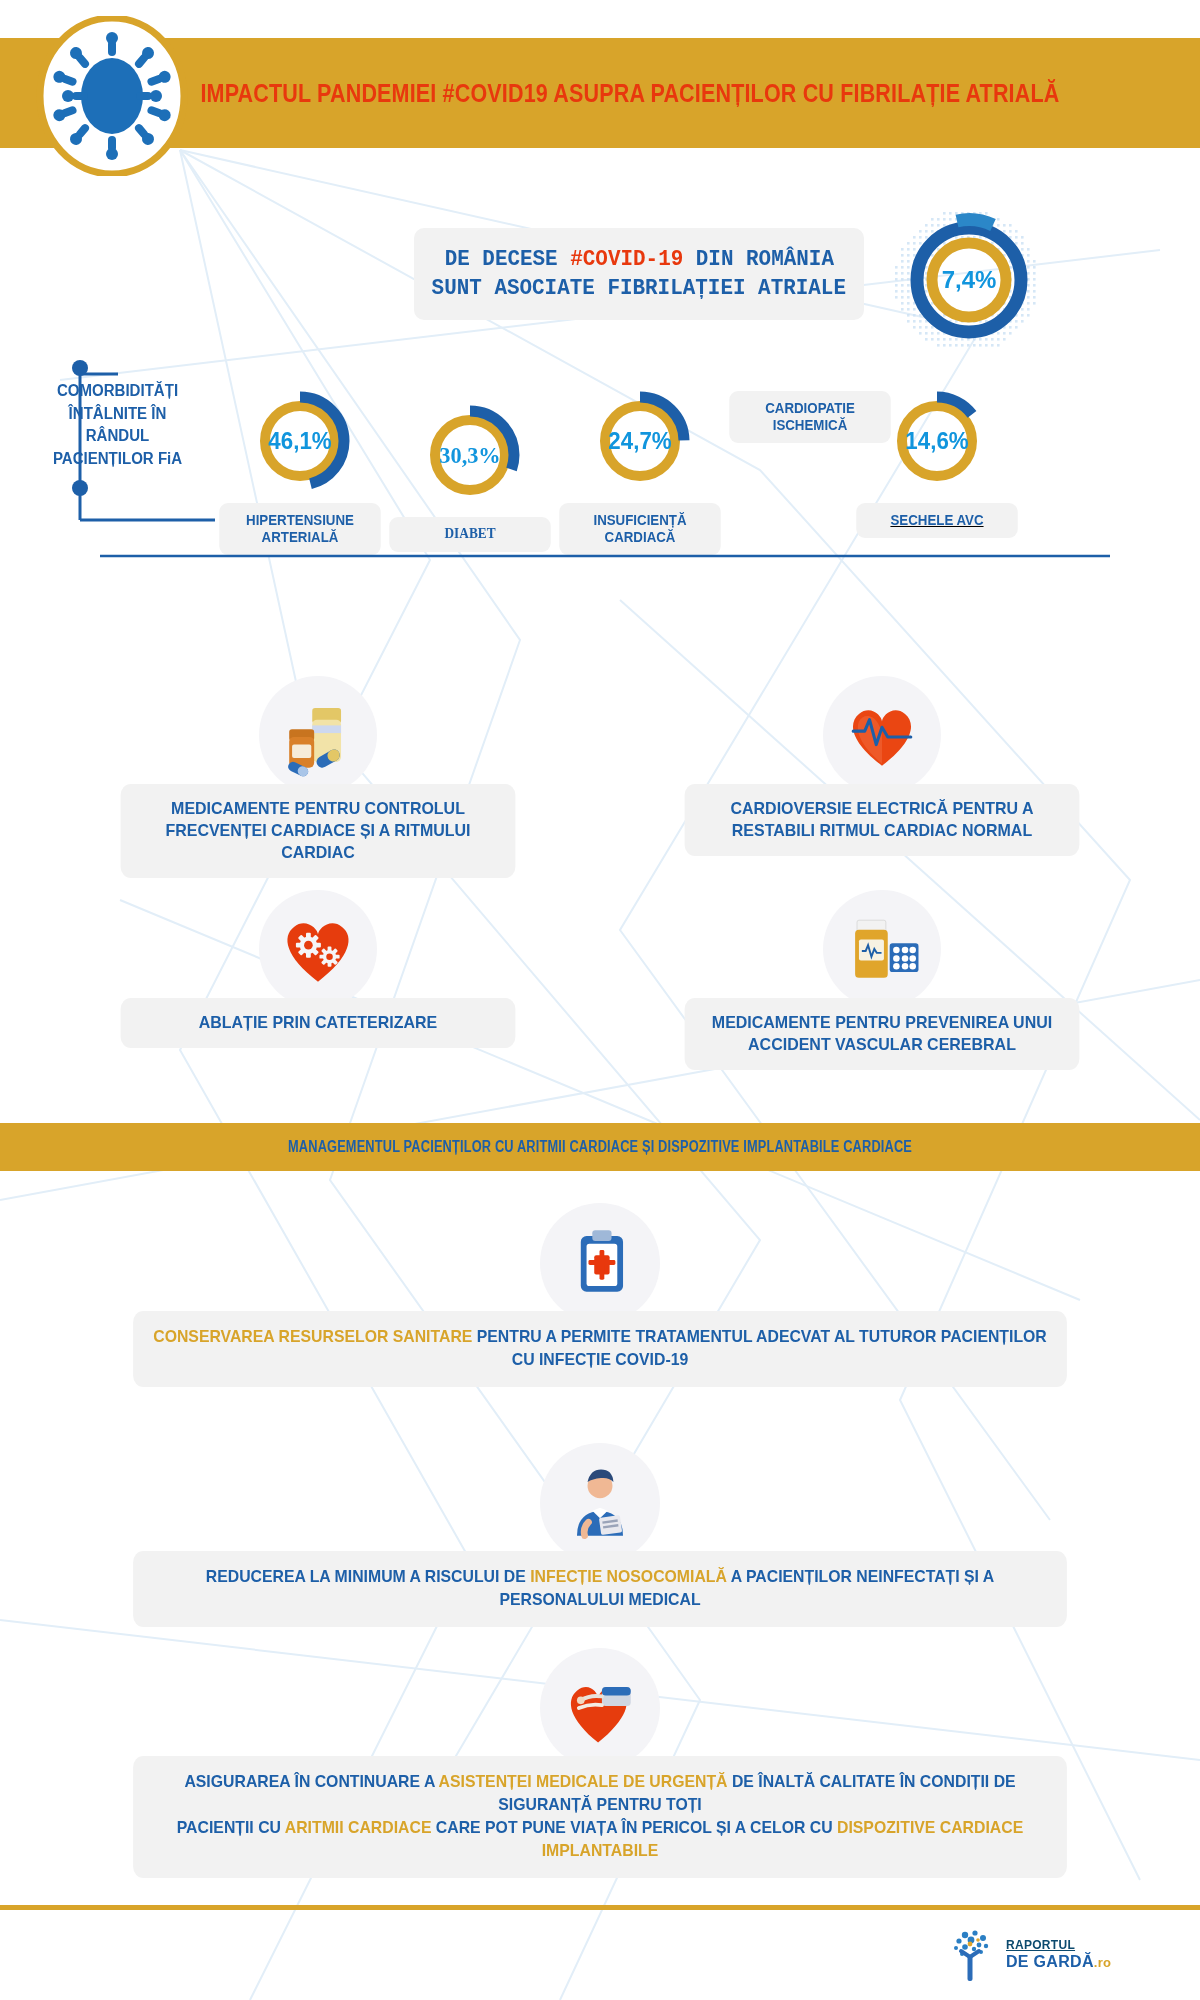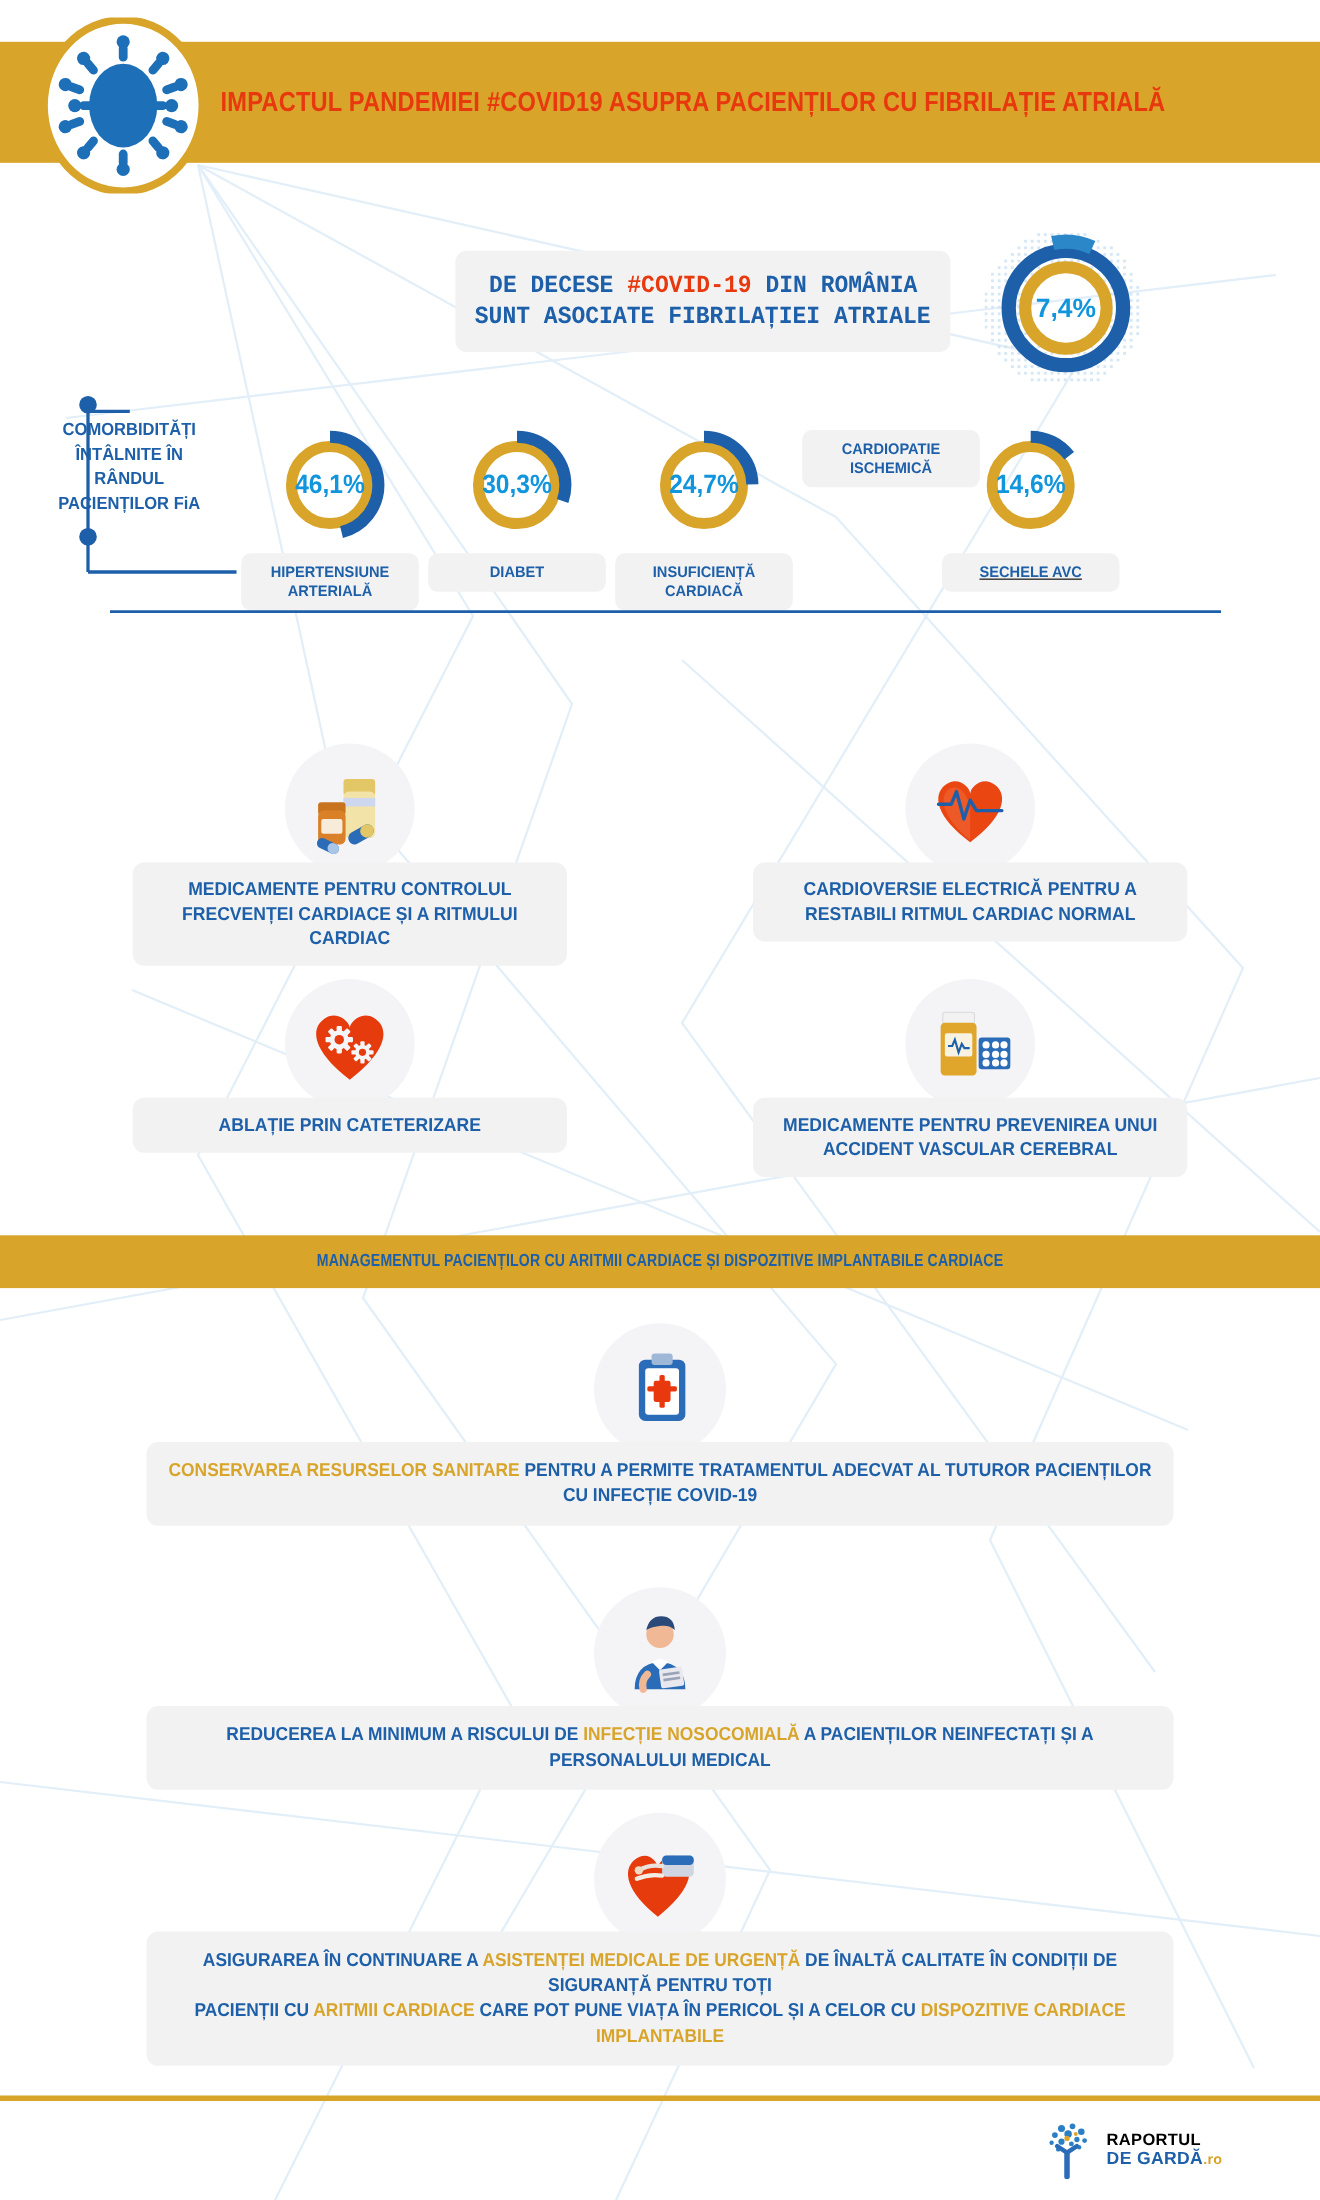--- a/index.html
+++ b/index.html
@@ -101,21 +101,21 @@
     background:#f2f2f2; border-radius:11px; padding:15px 16px; text-align:center;
     color:#1d5fa8; font-size:17px; font-weight:bold; line-height:1.35;
     transform:scaleX(.93); margin-top:-12px; position:relative;
   }
   .mcard .label .gold{ color:#d8a42a; }
 
   
   .footer-rule{ position:absolute; left:0; top:1905px; width:1200px; height:5px; background:#d8a42a; }
   .logo{ position:absolute; right:40px; top:1925px; width:215px; height:60px; display:flex; align-items:center; gap:9px;}
   .logo .txt{ line-height:1.12; }
-  .logo .l1{ color:#000000; font-size:15px; font-weight:bold; letter-spacing:.3px;}
+  .logo .l1{ color:#0c4a6e; font-size:12px; font-weight:bold; letter-spacing:.3px;text-decoration:underline;}
   .logo .l2{ color:#1d5fa8; font-size:16px; font-weight:bold; letter-spacing:.3px;}
   .logo .ro{ color:#d8a42a; font-size:13px; font-weight:bold;}
 </style>
 </head>
 <body>
 
 <div class="page">
 
   <svg class="bg-net" viewBox="0 0 1200 2000">
     <g stroke="#e2eef8" stroke-width="2" fill="none">
@@ -530,21 +530,21 @@
   <div class="comorb-label">COMORBIDITĂȚI ÎNTÂLNITE ÎN RÂNDUL PACIENȚILOR FiA</div>
 
   <div id="comorb-container">
       <div class="comorb-item" style="left: 215px; top: 385px;">
         <div class="donut"><svg viewBox="0 0 112 112" width="112" height="112">
             <circle cx="56" cy="56" r="35" fill="none" stroke="#d8a42a" stroke-width="10"></circle>
             <circle cx="56" cy="56" r="44" fill="none" stroke="#1d5fa8" stroke-width="11" stroke-dasharray="127.4 149.0" transform="rotate(-90 56 56)" stroke-linecap="butt"></circle>
           </svg><div class="pct">46,1%</div></div>
         <div class="cap">HIPERTENSIUNE ARTERIALĂ</div>
       </div>
-      <div class="comorb-item" style="left: 385px; top: 385px;">
+      <div class="comorb-item" style="left: 385px; top: 399px; font-family: Liberation Serif, serif;">
         <div class="donut"><svg viewBox="0 0 112 112" width="112" height="112">
             <circle cx="56" cy="56" r="35" fill="none" stroke="#d8a42a" stroke-width="10"></circle>
             <circle cx="56" cy="56" r="44" fill="none" stroke="#1d5fa8" stroke-width="11" stroke-dasharray="83.8 192.7" transform="rotate(-90 56 56)" stroke-linecap="butt"></circle>
           </svg><div class="pct">30,3%</div></div>
         <div class="cap">DIABET</div>
       </div>
       <div class="comorb-item" style="left: 555px; top: 385px;">
         <div class="donut"><svg viewBox="0 0 112 112" width="112" height="112">
             <circle cx="56" cy="56" r="35" fill="none" stroke="#d8a42a" stroke-width="10"></circle>
             <circle cx="56" cy="56" r="44" fill="none" stroke="#1d5fa8" stroke-width="11" stroke-dasharray="68.3 208.2" transform="rotate(-90 56 56)" stroke-linecap="butt"></circle>

